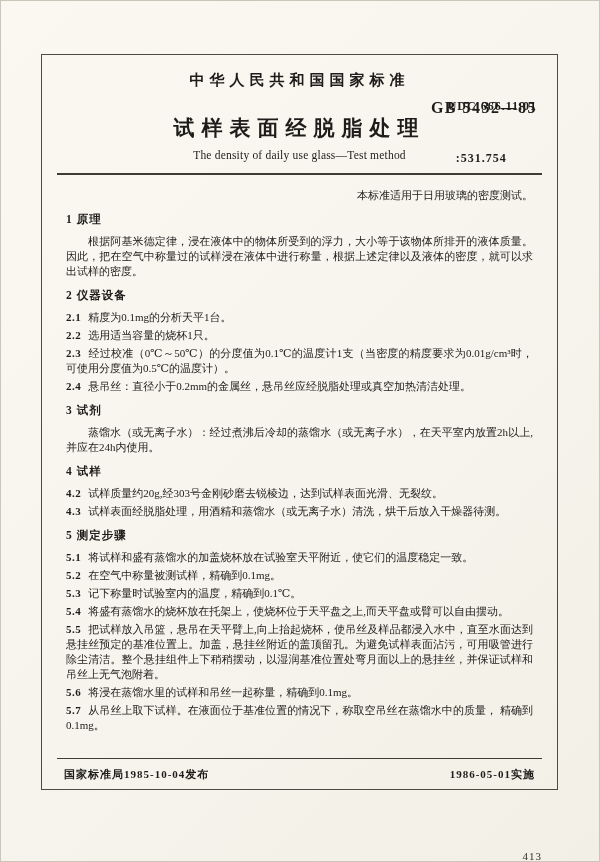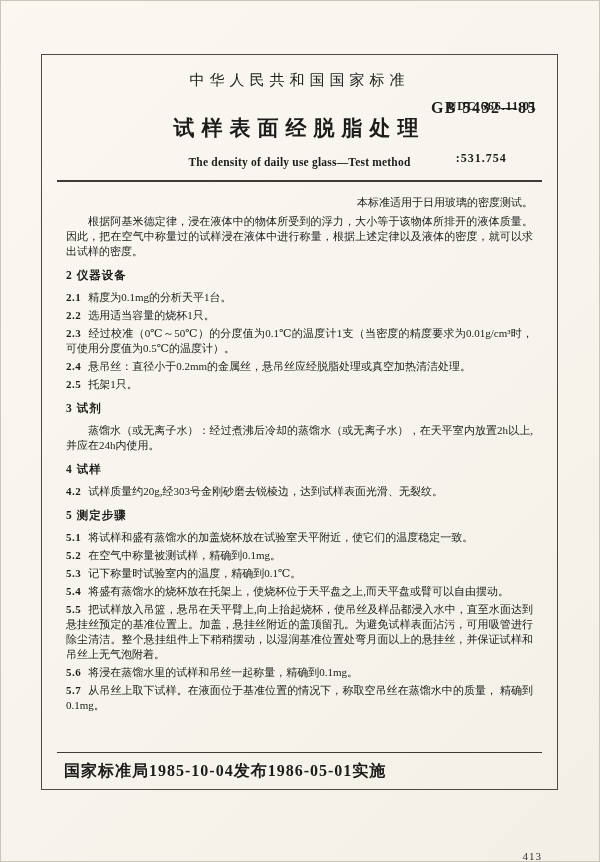--- a/index.html
+++ b/index.html
@@ -11,56 +11,56 @@
     box-shadow:inset 0 0 0 1px #c9c6ba;
   }
   .frame{
     position:absolute;left:41px;top:54px;width:517px;height:736px;
     border:1.5px solid #4d4b44;
     display:flex;flex-direction:column;box-sizing:border-box;
   }
   
   .header{position:relative;padding:8px 14px 0;flex:0 0 auto;}
   .standard-type{
-    text-align:center;font-size:15px;font-weight:normal;
+    text-align:center;font-size:15px;font-weight:bold;
     letter-spacing:5px;margin-top:8px;
   }
   .udc{
     position:absolute;top:8px;right:20px;font-size:12px;font-weight:bold;
     line-height:1.45;letter-spacing:1px;text-align:left;white-space:pre;
   }
   .gb-code{
     position:absolute;top:44px;right:20px;font-size:16px;
     font-weight:bold;letter-spacing:1.5px;
   }
   .doc-title{
     text-align:center;font-size:21px;font-weight:bold;
     letter-spacing:7px;margin-top:24px;
   }
   .doc-subtitle{
-    text-align:center;font-size:11.5px;font-weight:bold;
-    margin-top:14px;letter-spacing:.2px;
+    text-align:center;font-size:11.5px;font-weight:normal;
+    margin-top:7px;letter-spacing:.2px;
   }
   .header-rule{border-top:2px solid #3e3c35;margin:12px 1px 0;height:0;}
   
   .doc-body{
     flex:1 1 auto;padding:13px 24px 0;font-size:11px;
     line-height:15px;overflow:hidden;
   }
   .intro{text-indent:2em;margin:0 0 4px;text-align:right;}
   .section-heading{font-weight:bold;font-size:11.5px;margin:9px 0 7px;letter-spacing:1px;}
   .para{text-indent:2em;margin:0 0 3px;text-align:justify;}
   .clause{margin:0 0 3px;text-align:justify;}
   .clause-num{font-weight:bold;margin-right:7px;letter-spacing:.5px;}
   
   .footer{flex:0 0 auto;padding:0 14px 7px;}
   .footer-rule{border-top:1.5px solid #3e3c35;margin:0 1px;height:0;}
   .footer-row{
-    display:flex;justify-content:flex-start;align-items:center;
-    font-size:16px;font-weight:bold;padding:8px 8px 0;letter-spacing:1px;
+    display:flex;justify-content:space-between;align-items:center;
+    font-size:11px;font-weight:bold;padding:8px 8px 0;letter-spacing:1px;
   }
   .page-number{
     position:absolute;right:58px;bottom:0;font-size:11px;
     color:#34322c;letter-spacing:1px;
   }
 </style>
 </head>
 <body>
 
 <div class="page">
@@ -74,31 +74,32 @@
       <div class="standard-type">中华人民共和国国家标准</div>
       <div class="gb-code">GB 5432—85</div>
       <div class="doc-title">试样表面经脱脂处理</div>
       <div class="doc-subtitle">The density of daily use glass—Test method</div>
       <div class="header-rule"></div>
     </div>
 
     <div class="doc-body">
       <div class="intro">本标准适用于日用玻璃的密度测试。</div>
       <div id="sections-container">
+          <div class="section-heading">1  原理</div>
           <div class="para">根据阿基米德定律，浸在液体中的物体所受到的浮力，大小等于该物体所排开的液体质量。因此，把在空气中称量过的试样浸在液体中进行称量，根据上述定律以及液体的密度，就可以求出试样的密度。</div>
           <div class="section-heading">2  仪器设备</div>
           <div class="clause"><span class="clause-num">2.1</span>精度为0.1mg的分析天平1台。</div>
           <div class="clause"><span class="clause-num">2.2</span>选用适当容量的烧杯1只。</div>
           <div class="clause"><span class="clause-num">2.3</span>经过校准（0℃～50℃）的分度值为0.1℃的温度计1支（当密度的精度要求为0.01g/cm³时，可使用分度值为0.5℃的温度计）。</div>
           <div class="clause"><span class="clause-num">2.4</span>悬吊丝：直径小于0.2mm的金属丝，悬吊丝应经脱脂处理或真空加热清洁处理。</div>
-          <div class="clause"><span class="clause-num">2.5</span>托架1只。</div>
           <div class="section-heading">3  试剂</div>
           <div class="para">蒸馏水（或无离子水）：经过煮沸后冷却的蒸馏水（或无离子水），在天平室内放置2h以上,并应在24h内使用。</div>
           <div class="section-heading">4  试样</div>
           <div class="clause"><span class="clause-num">4.2</span>试样质量约20g,经303号金刚砂磨去锐棱边，达到试样表面光滑、无裂纹。</div>
+          <div class="clause"><span class="clause-num">4.3</span>试样表面经脱脂处理，用酒精和蒸馏水（或无离子水）清洗，烘干后放入干燥器待测。</div>
           <div class="section-heading">5  测定步骤</div>
           <div class="clause"><span class="clause-num">5.1</span>将试样和盛有蒸馏水的加盖烧杯放在试验室天平附近，使它们的温度稳定一致。</div>
           <div class="clause"><span class="clause-num">5.2</span>在空气中称量被测试样，精确到0.1mg。</div>
           <div class="clause"><span class="clause-num">5.3</span>记下称量时试验室内的温度，精确到0.1℃。</div>
           <div class="clause"><span class="clause-num">5.4</span>将盛有蒸馏水的烧杯放在托架上，使烧杯位于天平盘之上,而天平盘或臂可以自由摆动。</div>
           <div class="clause"><span class="clause-num">5.5</span>把试样放入吊篮，悬吊在天平臂上,向上抬起烧杯，使吊丝及样品都浸入水中，直至水面达到悬挂丝预定的基准位置上。加盖，悬挂丝附近的盖顶留孔。为避免试样表面沾污，可用吸管进行除尘清洁。整个悬挂组件上下稍稍摆动，以湿润基准位置处弯月面以上的悬挂丝，并保证试样和吊丝上无气泡附着。</div>
           <div class="clause"><span class="clause-num">5.6</span>将浸在蒸馏水里的试样和吊丝一起称量，精确到0.1mg。</div>
           <div class="clause"><span class="clause-num">5.7</span>从吊丝上取下试样。在液面位于基准位置的情况下，称取空吊丝在蒸馏水中的质量， 精确到0.1mg。</div>
         </div>
     </div>

